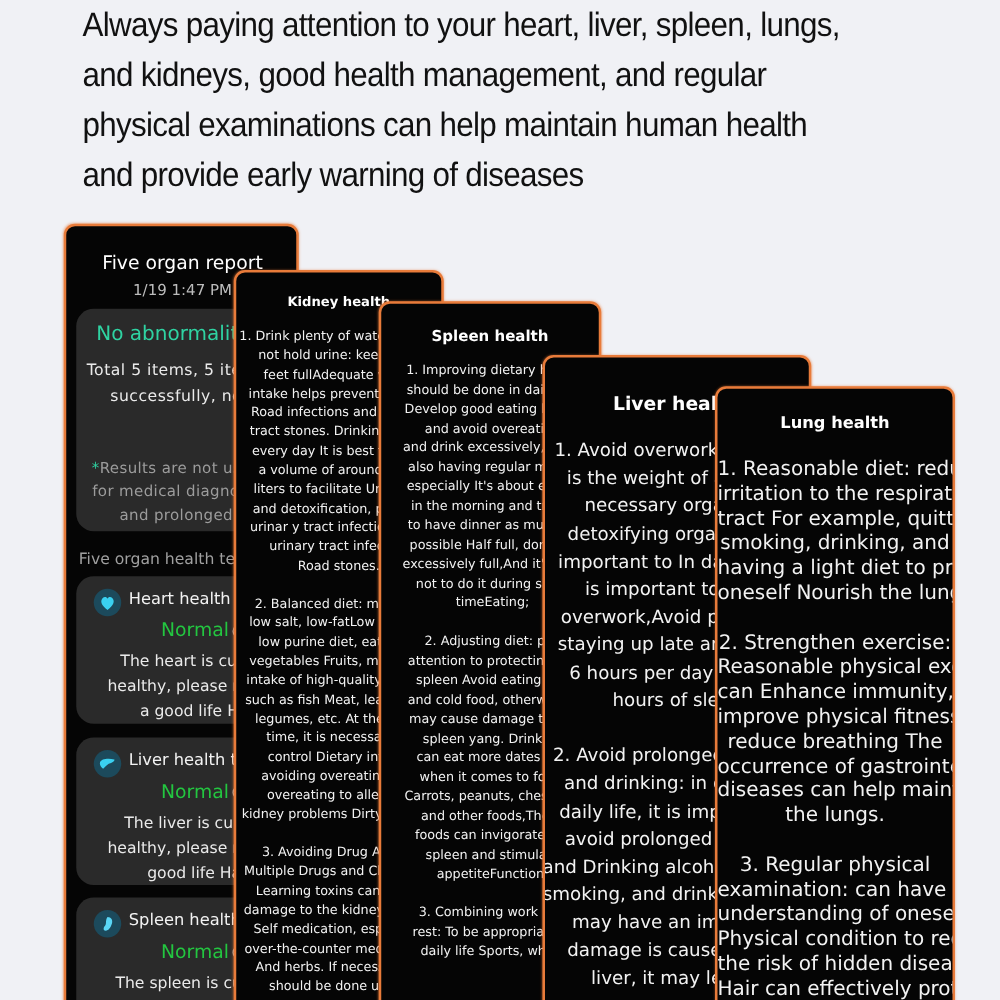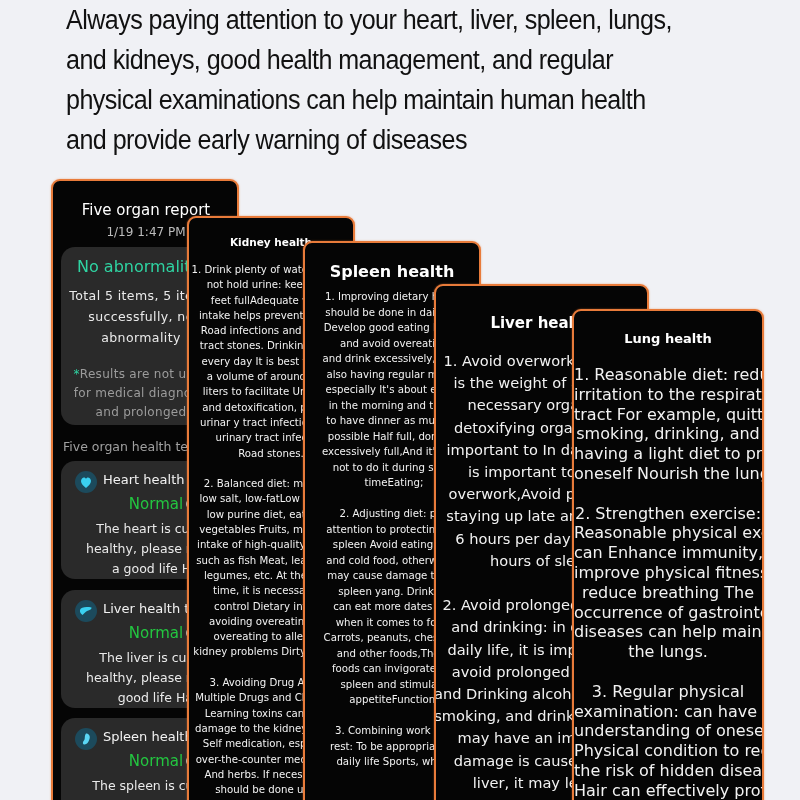--- a/index.html
+++ b/index.html
@@ -45,21 +45,21 @@
 
   
   .tip .ttl { position:absolute; left:0; right:0; text-align:center; color:#fff; white-space:nowrap;font-weight:bold; }
   .tip .body { position:absolute; left:0; right:0; text-align:center; color:#f2f2f2; white-space:pre; }
 
   #kidney { left:187px; top:216px; width:164px; height:620px; }
   #kidney .ttl { top:18px; font-size:10.5px; }
   #kidney .body { top:44px; font-size:10.2px; line-height:15.3px; left:-4px; width:172px; right:auto; }
 
   #spleen { left:303px; top:241px; width:174px; height:600px; }
-  #spleen .ttl { top:19px; font-size:16px; }
+  #spleen .ttl { top:19px; font-size:12px; }
   #spleen .body { top:46px; font-size:10.2px; line-height:15.5px; left:-2px; width:182px; right:auto; }
 
   #liver { left:434px; top:284px; width:211px; height:560px; }
   #liver .ttl { top:28px; font-size:15px; left:-10px; width:230px; right:auto; }
   #liver .body { top:64px; font-size:14.6px; line-height:22.2px; left:-2px; width:220px; right:auto; }
 
   #lung { left:572px; top:309px; width:188px; height:540px; }
   #lung .ttl { top:20px; font-size:13px; }
   #lung .body { top:54px; font-size:16px; line-height:19.8px; }
 </style>
@@ -75,21 +75,20 @@
 
 <div class="card" id="report">
   <div class="title">Five organ report</div>
   <div class="time">1/19 1:47 PM</div>
 
   <div class="summary-box">
     <div class="status">No abnormality</div>
     <div class="desc">
       <div>Total 5 items, 5 items</div>
       <div>successfully, no</div>
-      <div>abnormality</div>
     </div>
     <div class="note">
       <div><span class="star">*</span><span>Results are not used</span></div>
       <div>for medical diagnosis</div>
       <div>and prolonged</div>
     </div>
   </div>
 
   <div class="section-label">Five organ health test</div>
 

